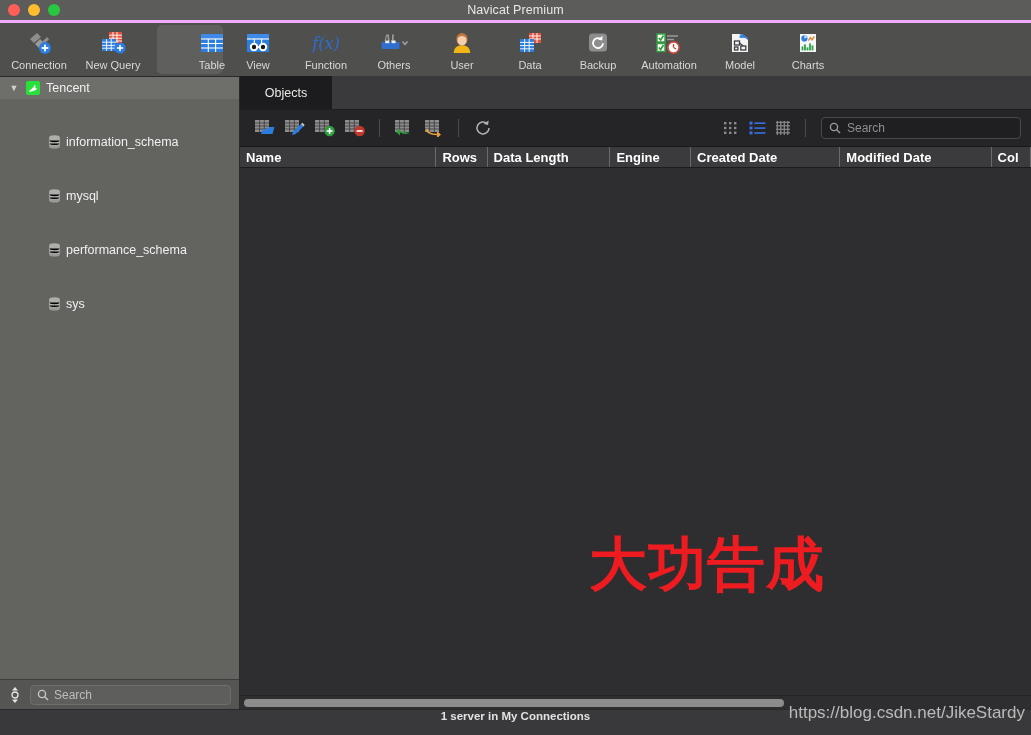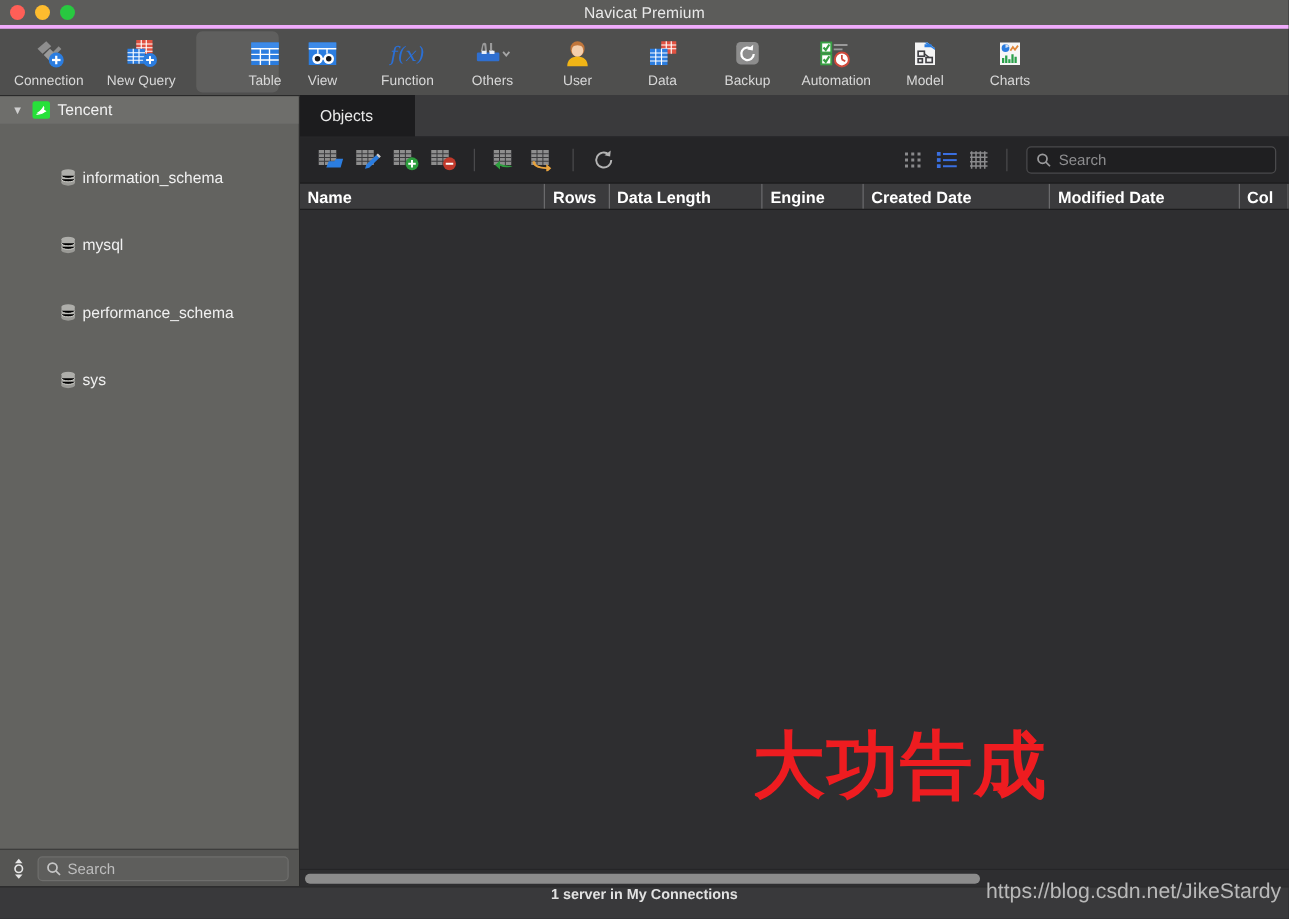--- a/index.html
+++ b/index.html
@@ -127,21 +127,21 @@
     background: #2e2e30; min-width: 0; min-height: 0;
   }
   .tabbar {
     height: 33px; flex: 0 0 33px;
     background: #3a3a3c;
     display: flex; align-items: flex-end;
     border-bottom: 1px solid #1f1f20;
   }
   .tab {
     height: 33px; min-width: 92px;
-    display: flex; align-items: center; justify-content: flex-start;
+    display: flex; align-items: center; justify-content: center;
     font-size: 12.5px; color: #e9e9e9;
     padding: 0 16px;
   }
   .tab.active { background: #1c1c1e; }
   .tab-filler { flex: 1 1 auto; height: 33px; background: #3a3a3c; }
 
   .objbar {
     height: 37px; flex: 0 0 37px;
     background: #252527;
     display: flex; align-items: center;
@@ -181,27 +181,26 @@
     white-space: nowrap; overflow: hidden;
   }
 
   .grid-area {
     flex: 1 1 auto; position: relative;
     background: #2e2e30; min-height: 0;
     overflow: hidden;
   }
   .overlay-text {
     position: absolute;
-    left: 362px; top: 358px;
+    left: 349px; top: 358px;
     font-size: 58px; font-weight: bold;
     color: #ee1c20;
     font-family: "DejaVu Sans", "Liberation Sans", sans-serif;
     letter-spacing: 1px;
     white-space: nowrap;
-    margin-top: 48px;
   }
 
   .hscroll-row {
     height: 14px; flex: 0 0 14px;
     background: #2e2e30;
     display: flex; align-items: center;
     padding: 0 4px;
     border-top: 1px solid #252527;
   }
   .hscroll-track { flex: 1 1 auto; height: 8px; position: relative; }

